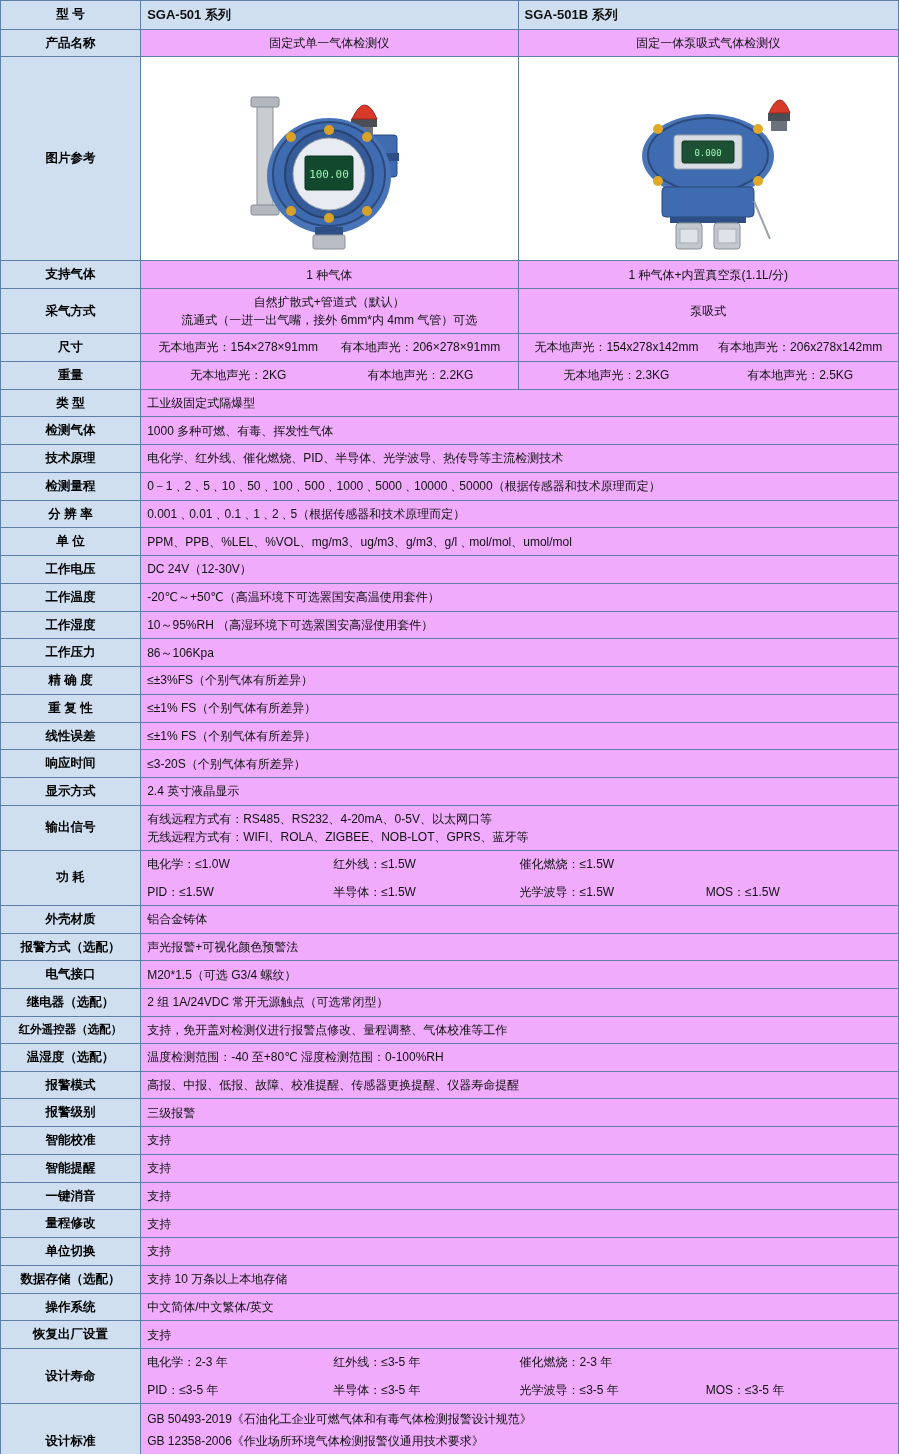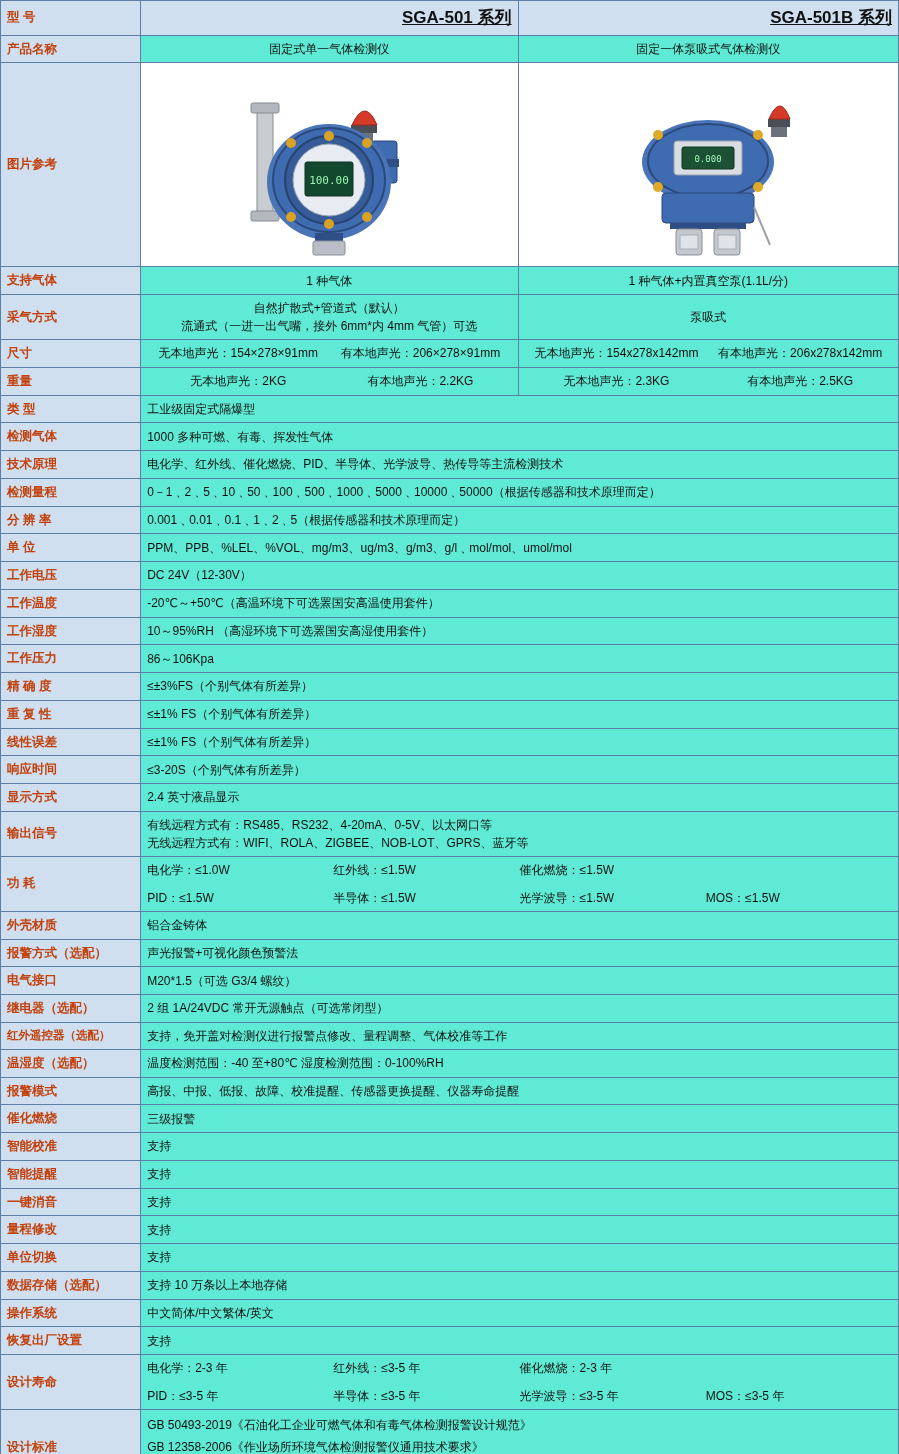--- a/index.html
+++ b/index.html
@@ -20,37 +20,36 @@
   }
   table.spec td {
     border: 1px solid #5b7fa6;
     padding: 4px 6px;
     vertical-align: middle;
     line-height: 1.5;
   }
   .lbl {
     width: 140px;
     background: #cfdff0;
-    text-align: left;
+    text-align: center;
     font-weight: bold;
-    color: #c2410c;
+    color: #000000;
     font-size: 12.5px;
   }
   .val {
-    background: #5eead4;
+    background: #f0abfc;
     color: #111;
     font-size: 12px;
   }
   .ctr { text-align: center; }
   .hdr {
     background: #cfdff0;
-    text-align: right;
+    text-align: left;
     font-weight: bold;
-    font-size: 17px;
-    text-decoration: underline;
+    font-size: 13px;
   }
   .splitrow { display: flex; width: 100%; align-items: flex-end; }
   .splitrow > div { flex: 1; text-align: center; }
   .rowline { display: block; }
   .pwr-grid {
     display: grid;
     grid-template-columns: 1fr 1fr 1fr 1fr;
     row-gap: 10px;
   }
   .img-cell {
@@ -303,21 +302,21 @@
   </tr>
   <tr>
     <td class="lbl">温湿度（选配）</td>
     <td class="val" colspan="2">温度检测范围：-40 至+80℃  湿度检测范围：0-100%RH</td>
   </tr>
   <tr>
     <td class="lbl">报警模式</td>
     <td class="val" colspan="2">高报、中报、低报、故障、校准提醒、传感器更换提醒、仪器寿命提醒</td>
   </tr>
   <tr>
-    <td class="lbl">催化燃烧</td>
+    <td class="lbl">报警级别</td>
     <td class="val" colspan="2">三级报警</td>
   </tr>
   <tr>
     <td class="lbl">智能校准</td>
     <td class="val" colspan="2">支持</td>
   </tr>
   <tr>
     <td class="lbl">智能提醒</td>
     <td class="val" colspan="2">支持</td>
   </tr>

